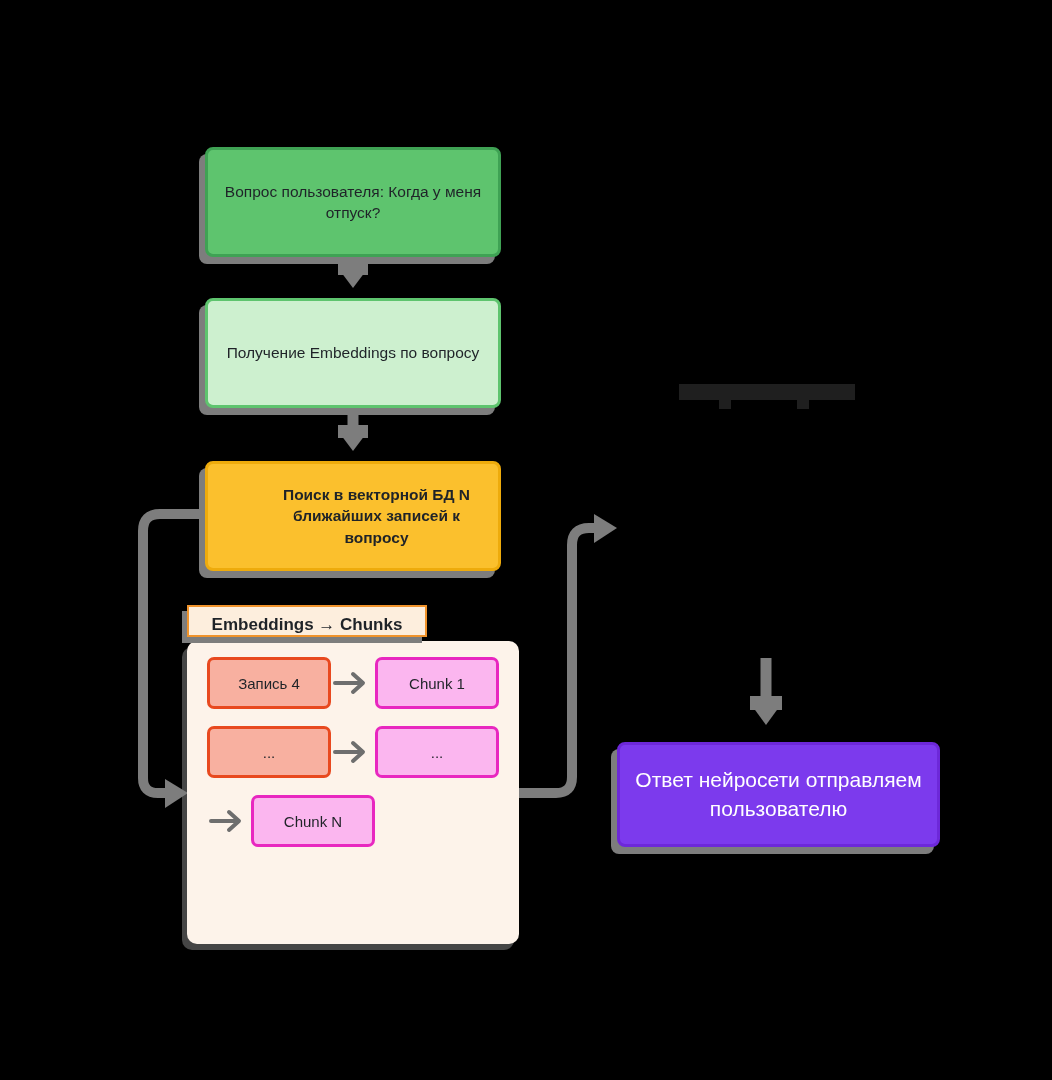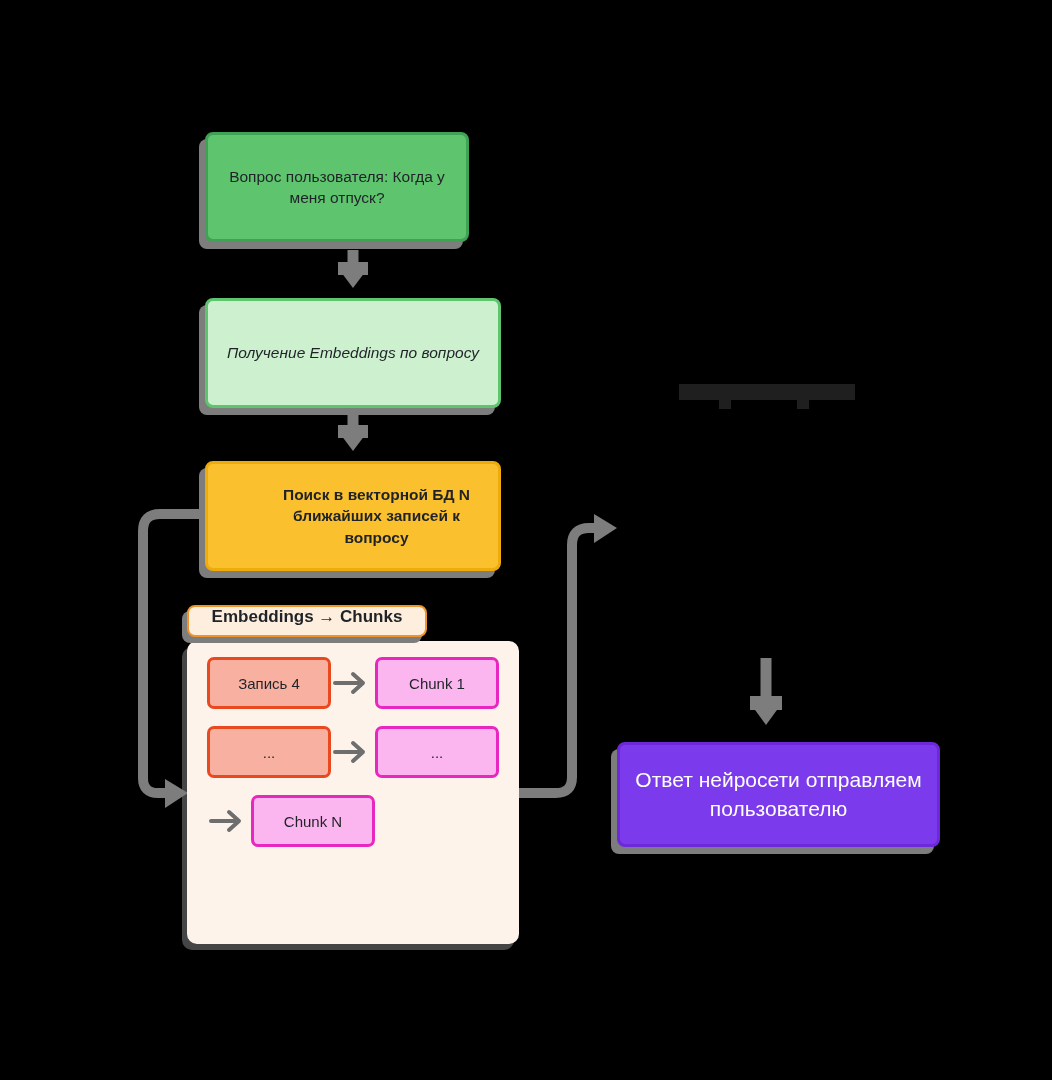--- a/index.html
+++ b/index.html
@@ -19,29 +19,28 @@
     line-height:1.38;
     z-index:5;
   }
   .node .txt{display:block;padding:0 14px;}
 
   
   .shadowed{box-shadow:-6px 7px 0 0 #7d7d7d;}
 
   
   #n-question{
-    left:205px;top:132px;width:264px;height:110px;
+    left:205px;top:147px;width:296px;height:110px;
     background:#5ec46e;border:3px solid #3fa254;
     font-size:15.5px;
   }
   #n-embed{
     left:205px;top:298px;width:296px;height:110px;
     background:#cdf0cf;border:3px solid #5ec46e;
     font-size:15.5px;
-    font-style:italic;
   }
   #n-search{
     left:205px;top:461px;width:296px;height:110px;
     background:#fbc02d;border:3px solid #eeab0c;
     font-size:15.5px;font-weight:bold;padding-left:47px;
   }
   #n-prompt{
     left:617px;top:408px;width:300px;height:249px;
     background:#cdf0cf;border:3px solid #5ec46e;
     font-size:15.5px;
@@ -59,22 +58,22 @@
     background:#1f1f1f;z-index:3;
   }
   #dark-bar .tab{position:absolute;top:16px;width:12px;height:9px;background:#1f1f1f;}
   #dark-bar .tab.a{left:40px;}
   #dark-bar .tab.b{left:118px;}
 
   
   #group-label{
     position:absolute;left:187px;top:605px;width:240px;height:32px;
     box-sizing:border-box;
-    background:#fdeedd;border:2px solid #f0932b;border-radius:8px;
-    display:flex;align-items:flex-start;justify-content:center;
+    background:#fdeedd;border:2px solid #f0932b;border-radius:0;
+    display:flex;align-items:flex-end;justify-content:center;
     font-size:17px;font-weight:bold;color:#1f2328;
     box-shadow:-5px 6px 0 0 #7d7d7d;
     z-index:6;
   }
   #chunk-box{
     position:absolute;left:187px;top:641px;width:332px;height:303px;
     background:#fdf3ea;border-radius:10px;
     box-shadow:-5px 6px 0 0 rgba(125,125,125,.55);
     z-index:4;
   }

